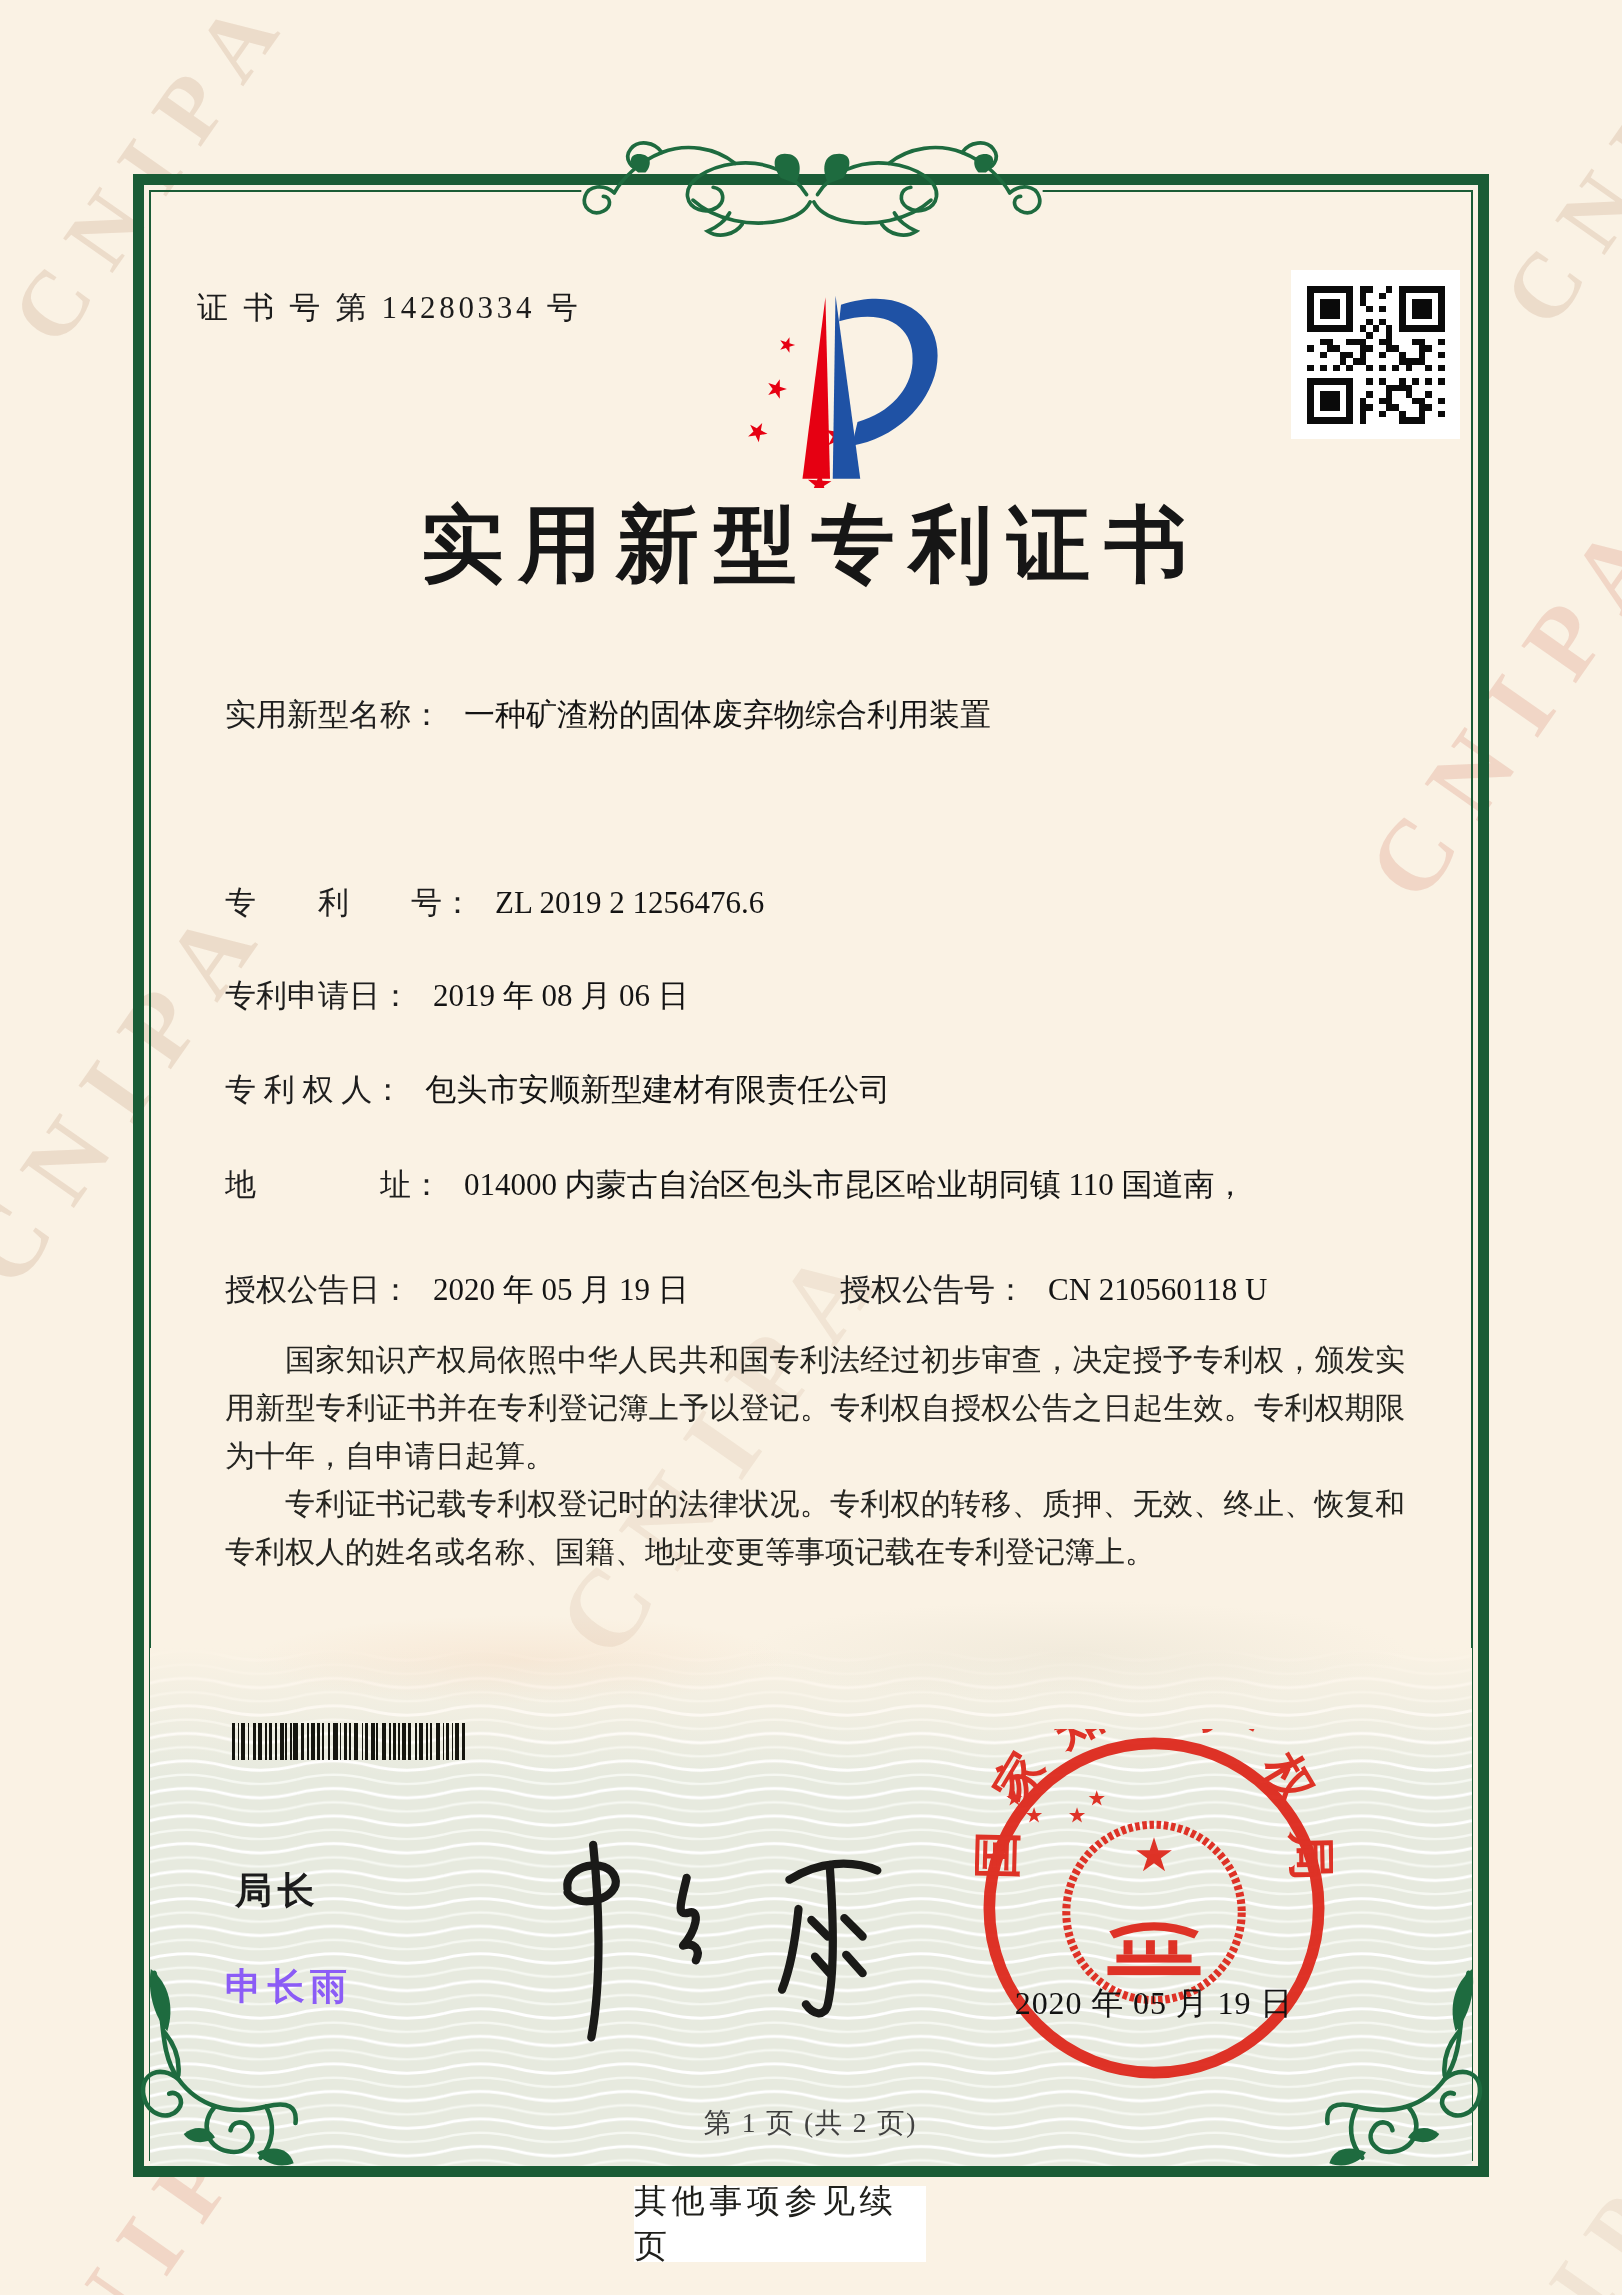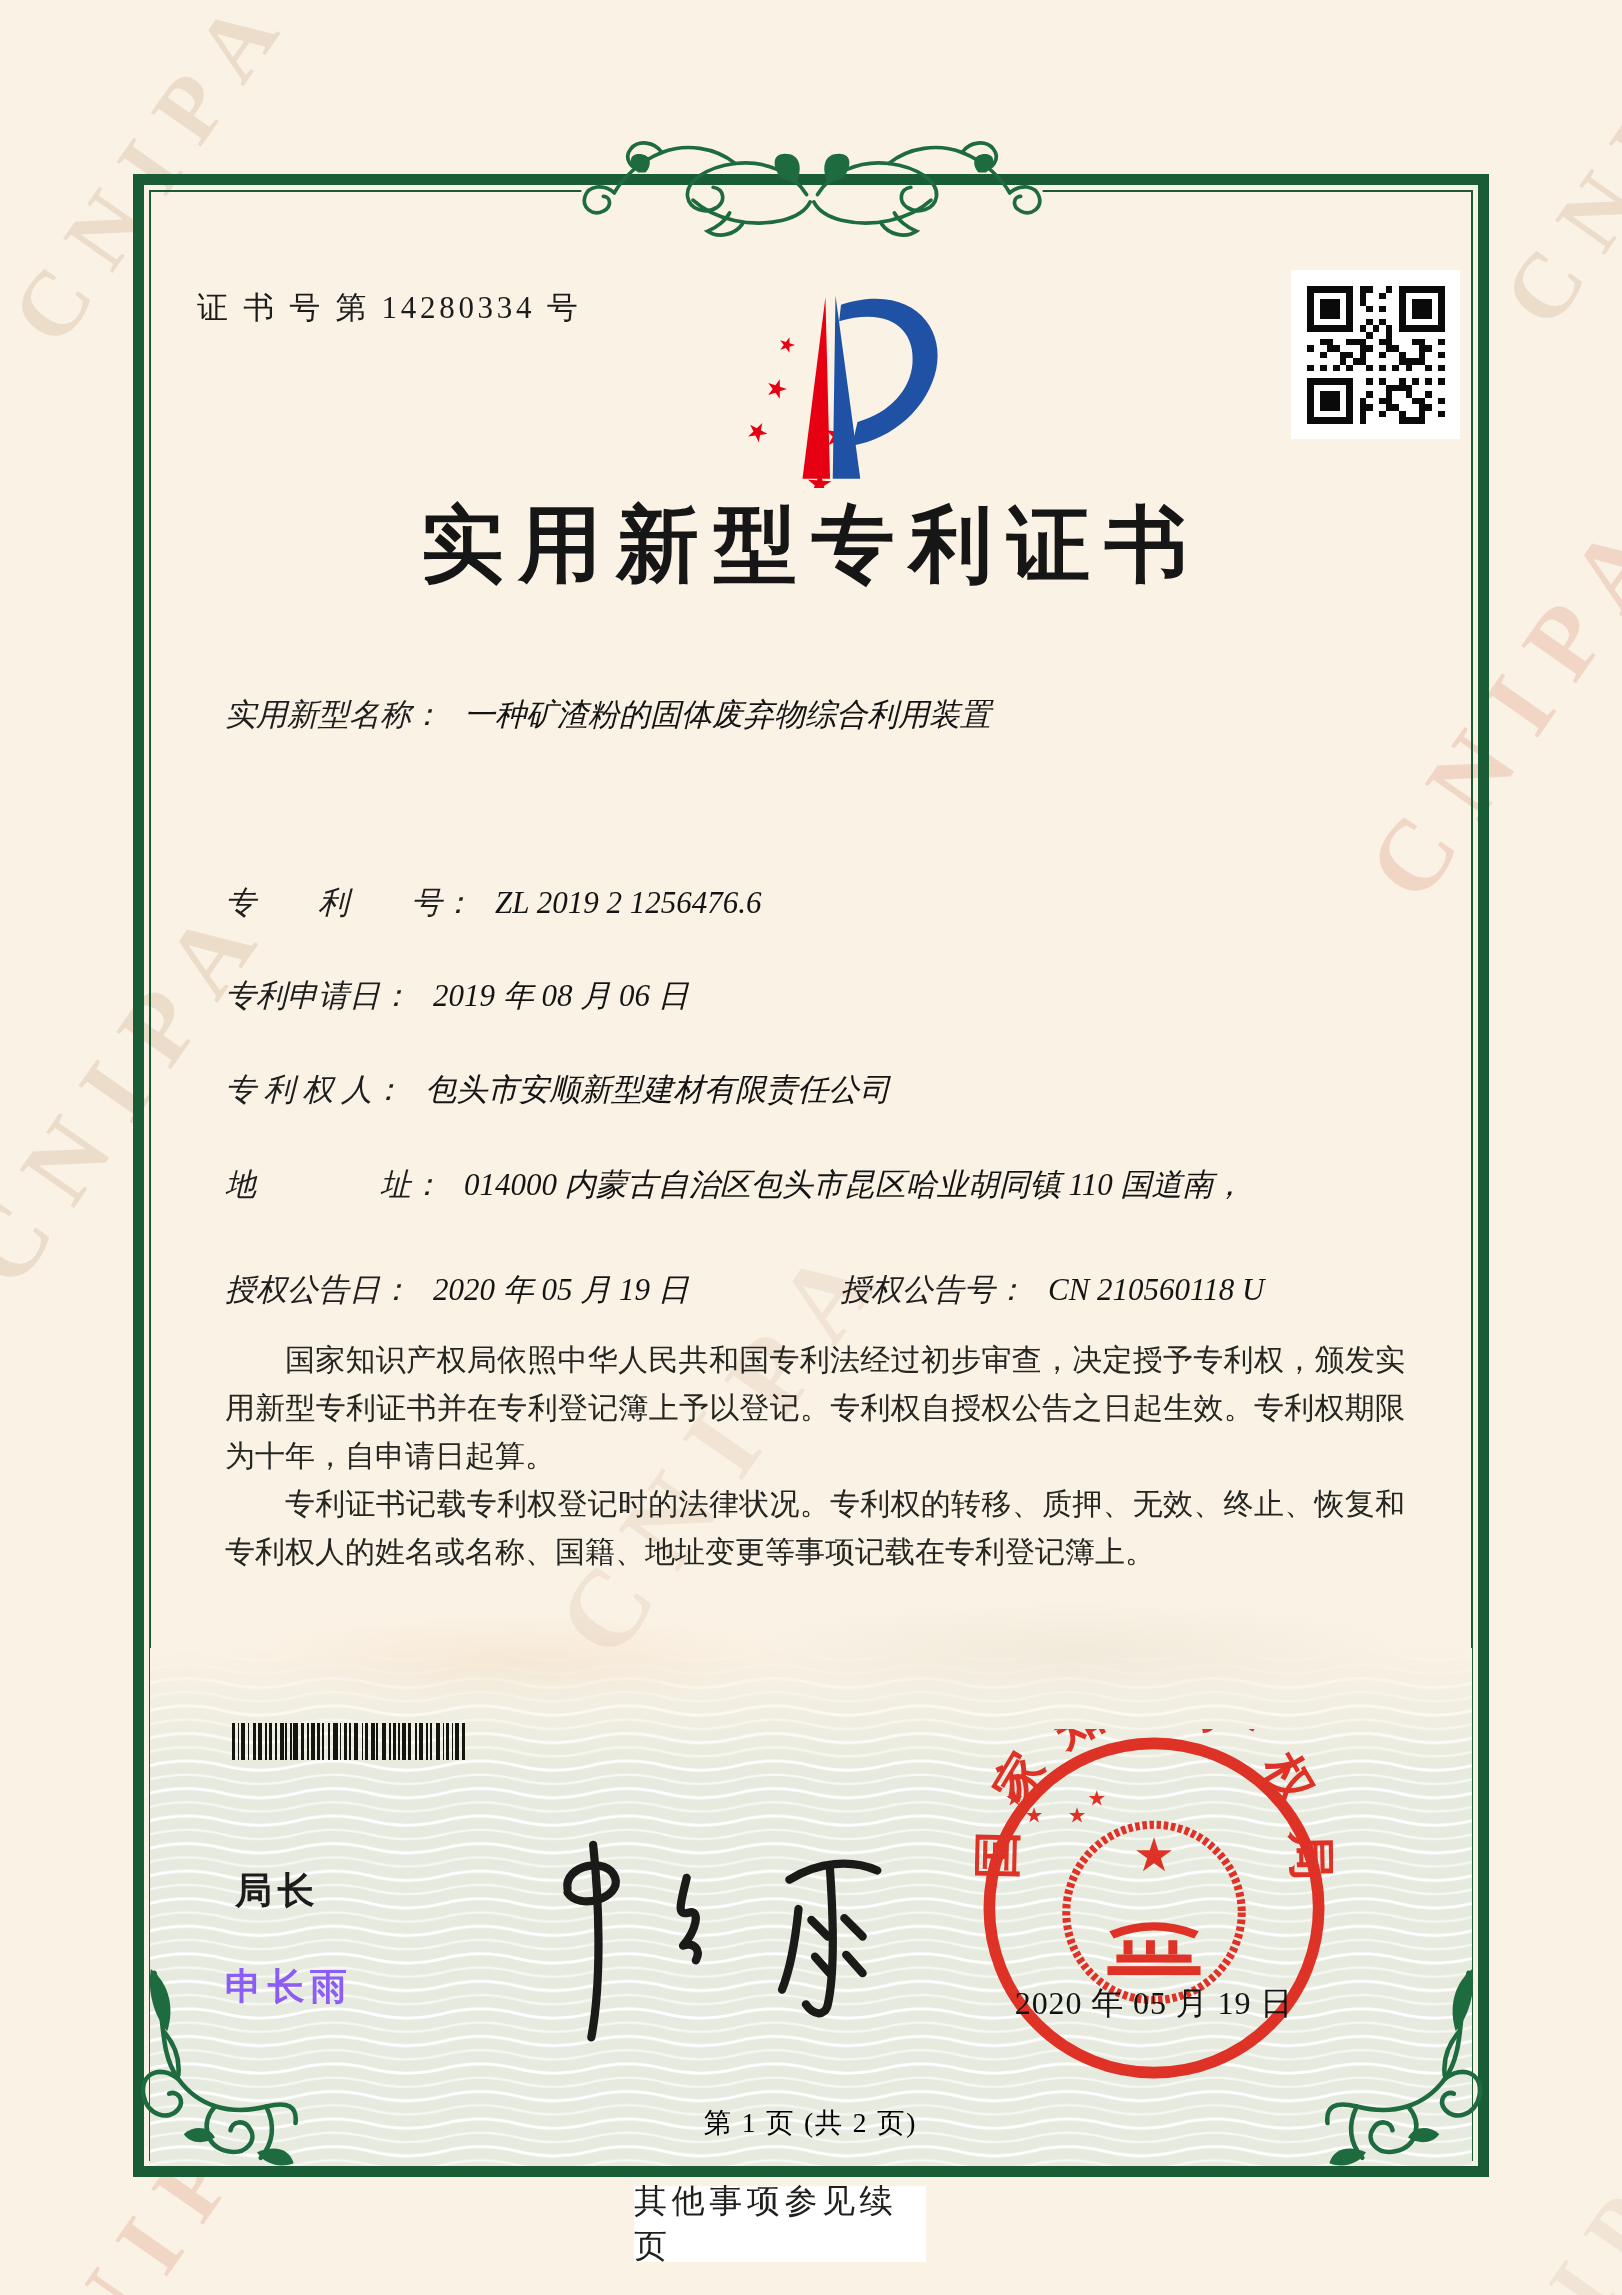--- a/index.html
+++ b/index.html
@@ -53,21 +53,21 @@
   .cert-no{position:absolute;left:197px;top:287px;font-size:31px;letter-spacing:3.7px;color:#1c1c1c;}
   .logo{position:absolute;left:696px;top:268px;}
   .qr{position:absolute;left:1291px;top:270px;width:169px;height:169px;background:#fff;}
   .qr svg{position:absolute;left:15.6px;top:15.6px;}
   .title{
     position:absolute;left:0;top:490px;width:1623px;text-align:center;
     font-size:83px;font-weight:bold;letter-spacing:14.7px;color:#161616;
   }
 
   
-  .field{position:absolute;left:225px;font-size:31px;color:#1e1e1e;white-space:nowrap;font-style:italic;}
+  .field{position:absolute;left:225px;font-size:31px;color:#1e1e1e;white-space:nowrap;}
   .field .flabel{display:inline-block;color:#1e1e1e;}
   .field .fvalue{margin-left:22px;color:#141414;}
   .addr-l2{position:absolute;left:459px;font-size:31px;color:#141414;white-space:nowrap;}
 
   
   .body-text{
     position:absolute;left:225px;top:1336px;width:1180px;
     font-size:30px;line-height:48px;color:#252521;text-align:justify;
   }
   .body-text p{margin:0;text-indent:2em;}
@@ -85,21 +85,21 @@
 
   
   .seal{position:absolute;left:975px;top:1729px;width:358px;height:358px;}
   .seal-date{
     position:absolute;left:984px;top:1982px;width:340px;text-align:center;
     font-size:32px;color:#121212;letter-spacing:0.9px;white-space:nowrap;
   }
 
   
   .page-no{position:absolute;left:535px;top:2105px;width:551px;text-align:center;
-    font-size:27.5px;letter-spacing:1.8px;color:#000000;}
+    font-size:27.5px;letter-spacing:1.8px;color:#404040;}
   .cont-box{
     position:absolute;left:634px;top:2186px;width:292px;height:76px;background:#ffffff;
     display:flex;align-items:center;justify-content:center;
   }
   .cont-box .txt{font-size:33px;letter-spacing:4.6px;color:#20201c;}
 
   .orn{position:absolute;}
 </style>
 </head>
 <body>

